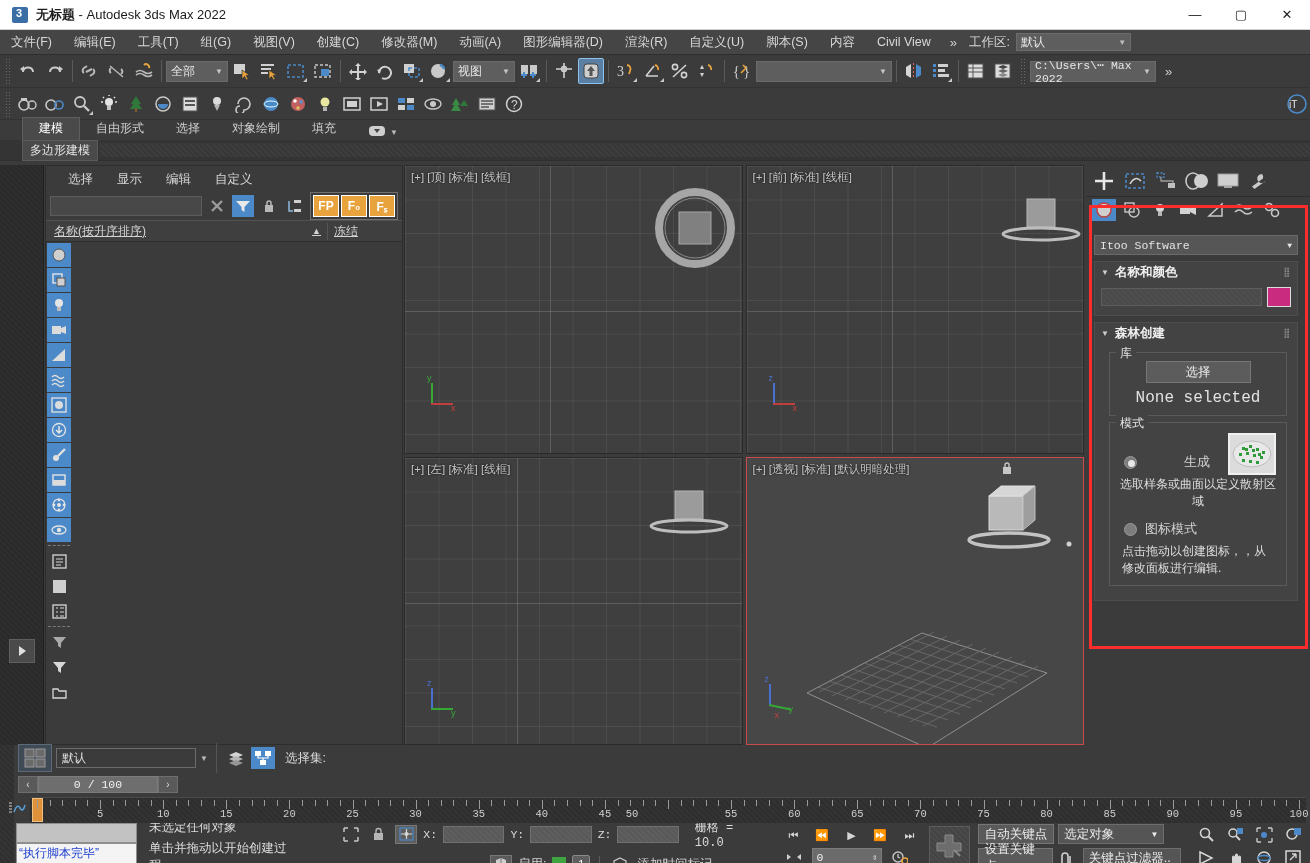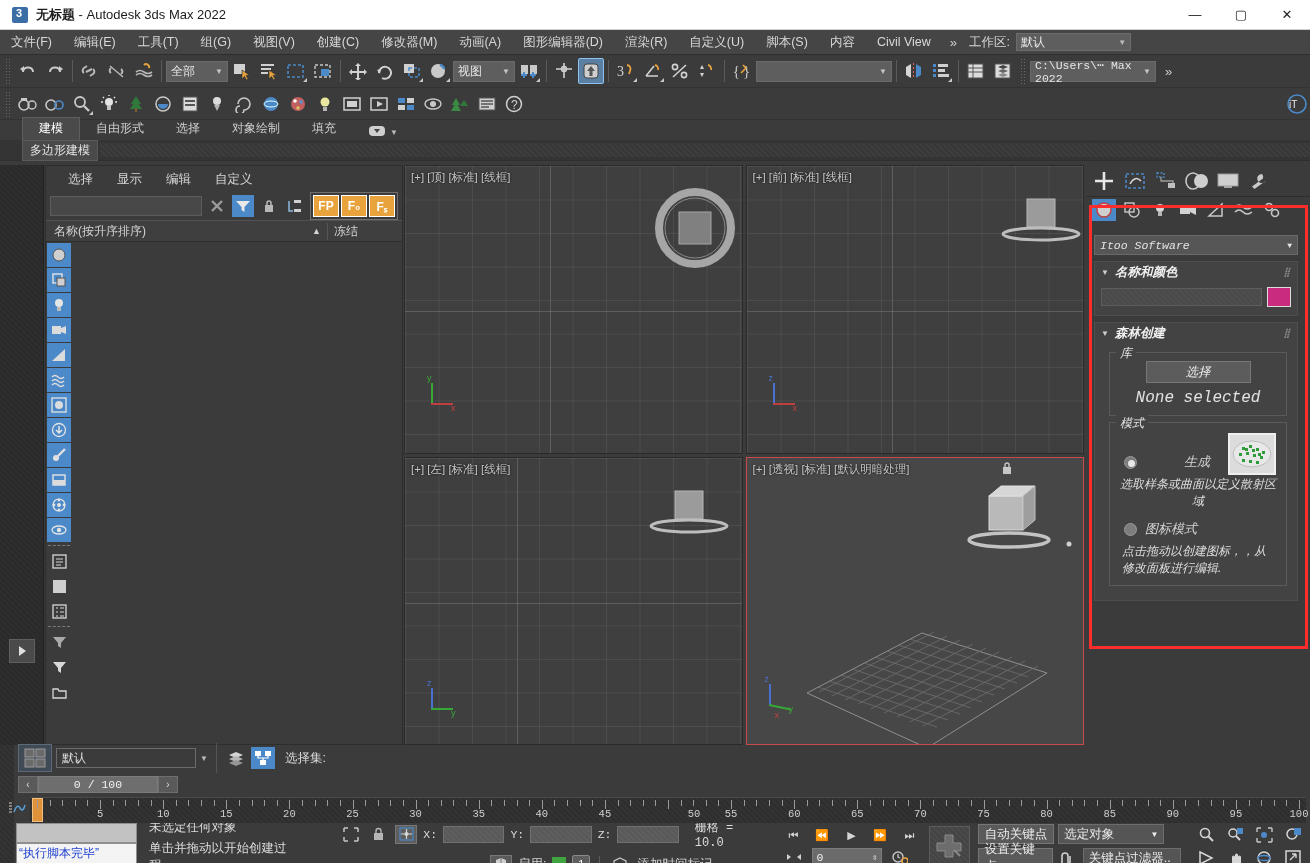--- a/index.html
+++ b/index.html
@@ -79,21 +79,21 @@
   .ex-menu{ height:26px; display:flex; align-items:center; padding-left:22px; gap:24px;
     font-size:12.5px; color:#d6d6d6;}
   .ex-tools{ height:28px; display:flex; align-items:center; gap:4px; padding:0 4px; position:relative;}
   .ex-search{ flex:1; height:20px; background:#484848; border:1px solid #5c5c5c;}
   .ex-btn{ width:22px; height:22px; display:flex; align-items:center; justify-content:center;}
   .ex-btn.on{ background:#4b89c8; }
   .fgroup{ display:flex; gap:2px; background:#3b3b3b; border:1px solid #6f6f6f; padding:2px;}
   .fbtn{ width:26px; height:22px; background:#e8a33d; border:1px solid #fff;
     display:flex; align-items:center; justify-content:center; color:#fff; font-weight:bold; font-size:12px;}
   .ex-head{ height:22px; display:flex; align-items:center; background:#3f3f3f;
-    border-top:1px solid #525252; border-bottom:1px solid #2e2e2e;}
+    border-top:1px solid #525252; border-bottom:1px solid #2e2e2e;text-decoration:underline;}
   .ex-col1{ flex:1; padding-left:8px; border-right:1px solid #555; display:flex; align-items:center;}
   .ex-col1 .srt{ margin-left:auto; padding-right:6px; font-size:9px;}
   .ex-col2{ width:74px; padding-left:6px;}
   .ex-body{ flex:1; background:#3b3b3b; display:flex;}
   .ex-iconcol{ width:26px; background:#3b3b3b; padding-top:0px;}
   .ex-ic{ width:24px; height:24px; margin:1px; display:flex; align-items:center; justify-content:center;}
   .ex-ic.blue{ background:#4b89c8;}
   .ex-divline{ height:1px; margin:3px 2px; border-top:1px dashed #7a7a7a;}
   .ex-list{ flex:1;}
 
@@ -121,21 +121,21 @@
   
   .cmd{ position:absolute; right:0; top:0; width:224px; bottom:0; background:#3b3b3b;}
   .cmd-tabs{ height:32px; display:flex; align-items:center; background:#3b3b3b;
      border-bottom:1px solid #2d2d2d; padding-left:2px;}
   .ct{ width:31px; height:28px; display:flex; align-items:center; justify-content:center;}
   .cmd-redbox{ position:absolute; left:3px; top:40px; right:2px; bottom:96px;
      border:3px solid #fb2d2d; pointer-events:none; z-index:40;}
   .subtabs{ height:26px; display:flex; align-items:center; padding-left:6px; gap:4px;}
   .st{ width:24px; height:22px; display:flex; align-items:center; justify-content:center;}
   .st.on{ background:#4b89c8;}
-  .cmd-scroll{ position:absolute; left:8px; top:70px; right:12px; bottom:100px; overflow:hidden;font-style:italic;}
+  .cmd-scroll{ position:absolute; left:8px; top:70px; right:12px; bottom:100px; overflow:hidden;}
   .cat-combo{ height:20px; background:#565656; border:1px solid #6a6a6a; display:flex;
     align-items:center; padding:0 5px; font-family:"Liberation Mono", monospace; font-size:11.5px; color:#e4e4e4;}
   .cat-combo .arr{ margin-left:auto; font-size:8px;}
   .roll{ margin-top:6px; background:#434343; border:1px solid #4e4e4e;}
   .roll-h{ height:20px; display:flex; align-items:center; padding:0 6px; color:#f0f0f0;
     font-size:12.5px; font-weight:bold;}
   .roll-h .tri{ font-size:8px; margin-right:6px; color:#cfcfcf;}
   .roll-h .dots{ margin-left:auto; color:#8a8a8a; font-size:9px; letter-spacing:1px;}
   .roll-b{ padding:5px 6px 8px 6px;}
   .namefield{ display:flex; gap:5px; align-items:center;}
@@ -1201,21 +1201,21 @@
         <div class="tick maj" style="left: 1269px;"></div>
         <div class="tnum" style="left: 70.1px;">5</div>
         <div class="tnum" style="left: 133.2px;">10</div>
         <div class="tnum" style="left: 196.3px;">15</div>
         <div class="tnum" style="left: 259.4px;">20</div>
         <div class="tnum" style="left: 322.5px;">25</div>
         <div class="tnum" style="left: 385.6px;">30</div>
         <div class="tnum" style="left: 448.7px;">35</div>
         <div class="tnum" style="left: 511.8px;">40</div>
         <div class="tnum" style="left: 574.9px;">45</div>
-        <div class="tnum" style="left: 664px;">50</div>
+        <div class="tnum" style="left: 602px;">50</div>
         <div class="tnum" style="left: 701.1px;">55</div>
         <div class="tnum" style="left: 764.2px;">60</div>
         <div class="tnum" style="left: 827.3px;">65</div>
         <div class="tnum" style="left: 890.4px;">70</div>
         <div class="tnum" style="left: 953.5px;">75</div>
         <div class="tnum" style="left: 1016.6px;">80</div>
         <div class="tnum" style="left: 1079.7px;">85</div>
         <div class="tnum" style="left: 1142.8px;">90</div>
         <div class="tnum" style="left: 1205.9px;">95</div>
         <div class="tnum" style="left: 1269px;">100</div>

